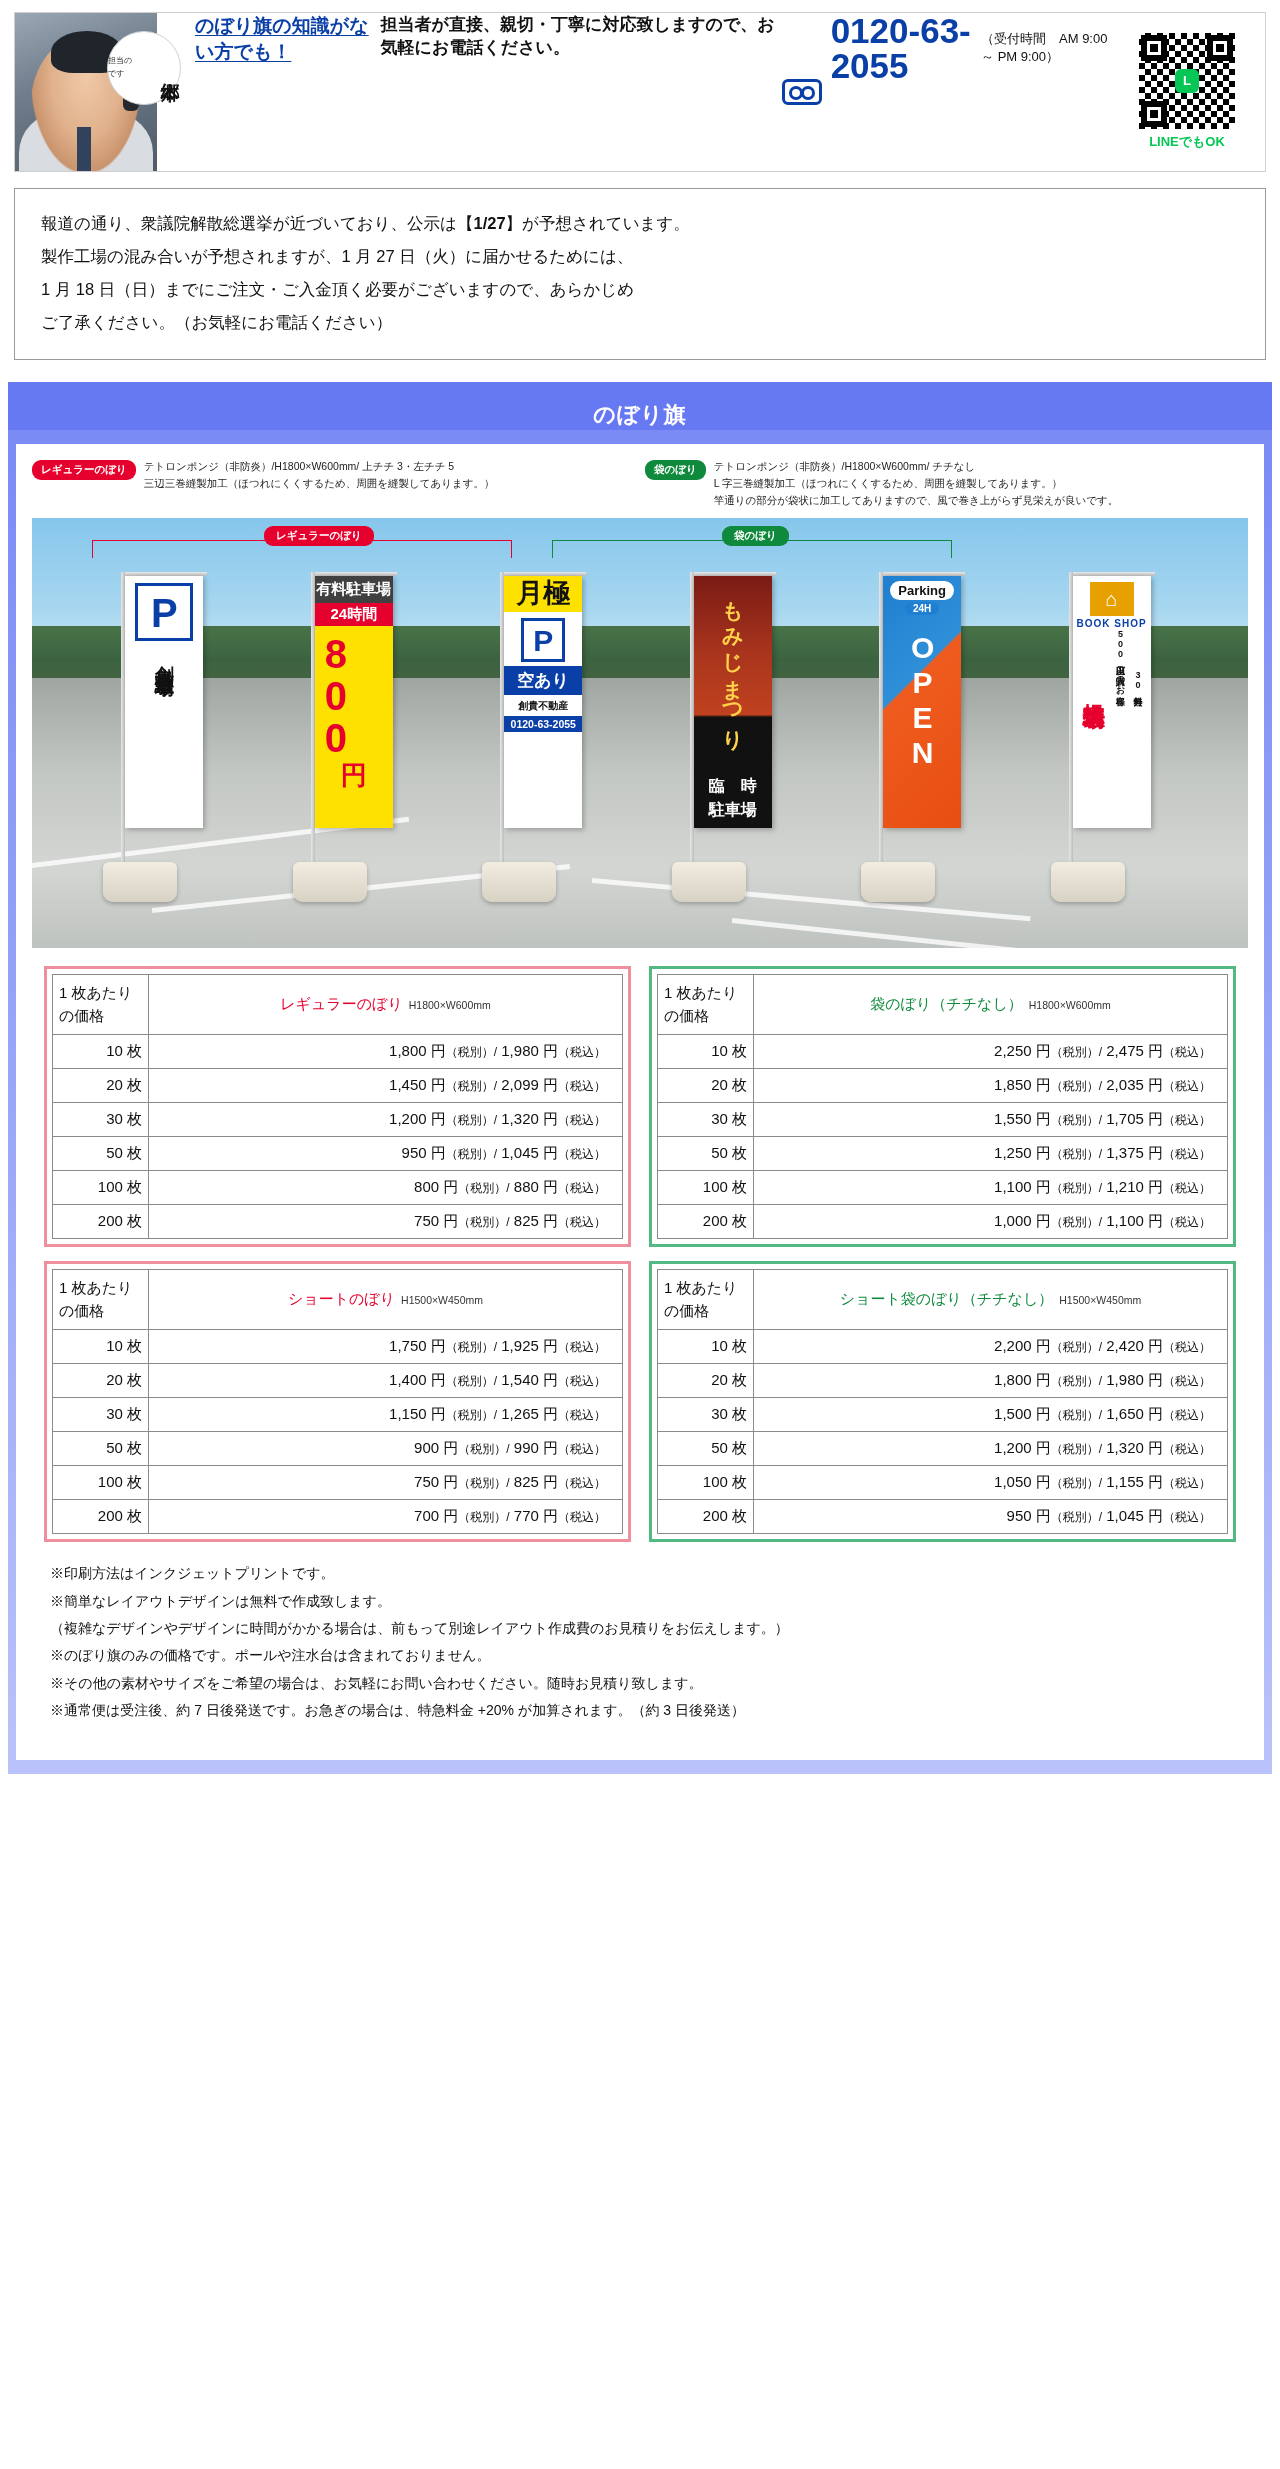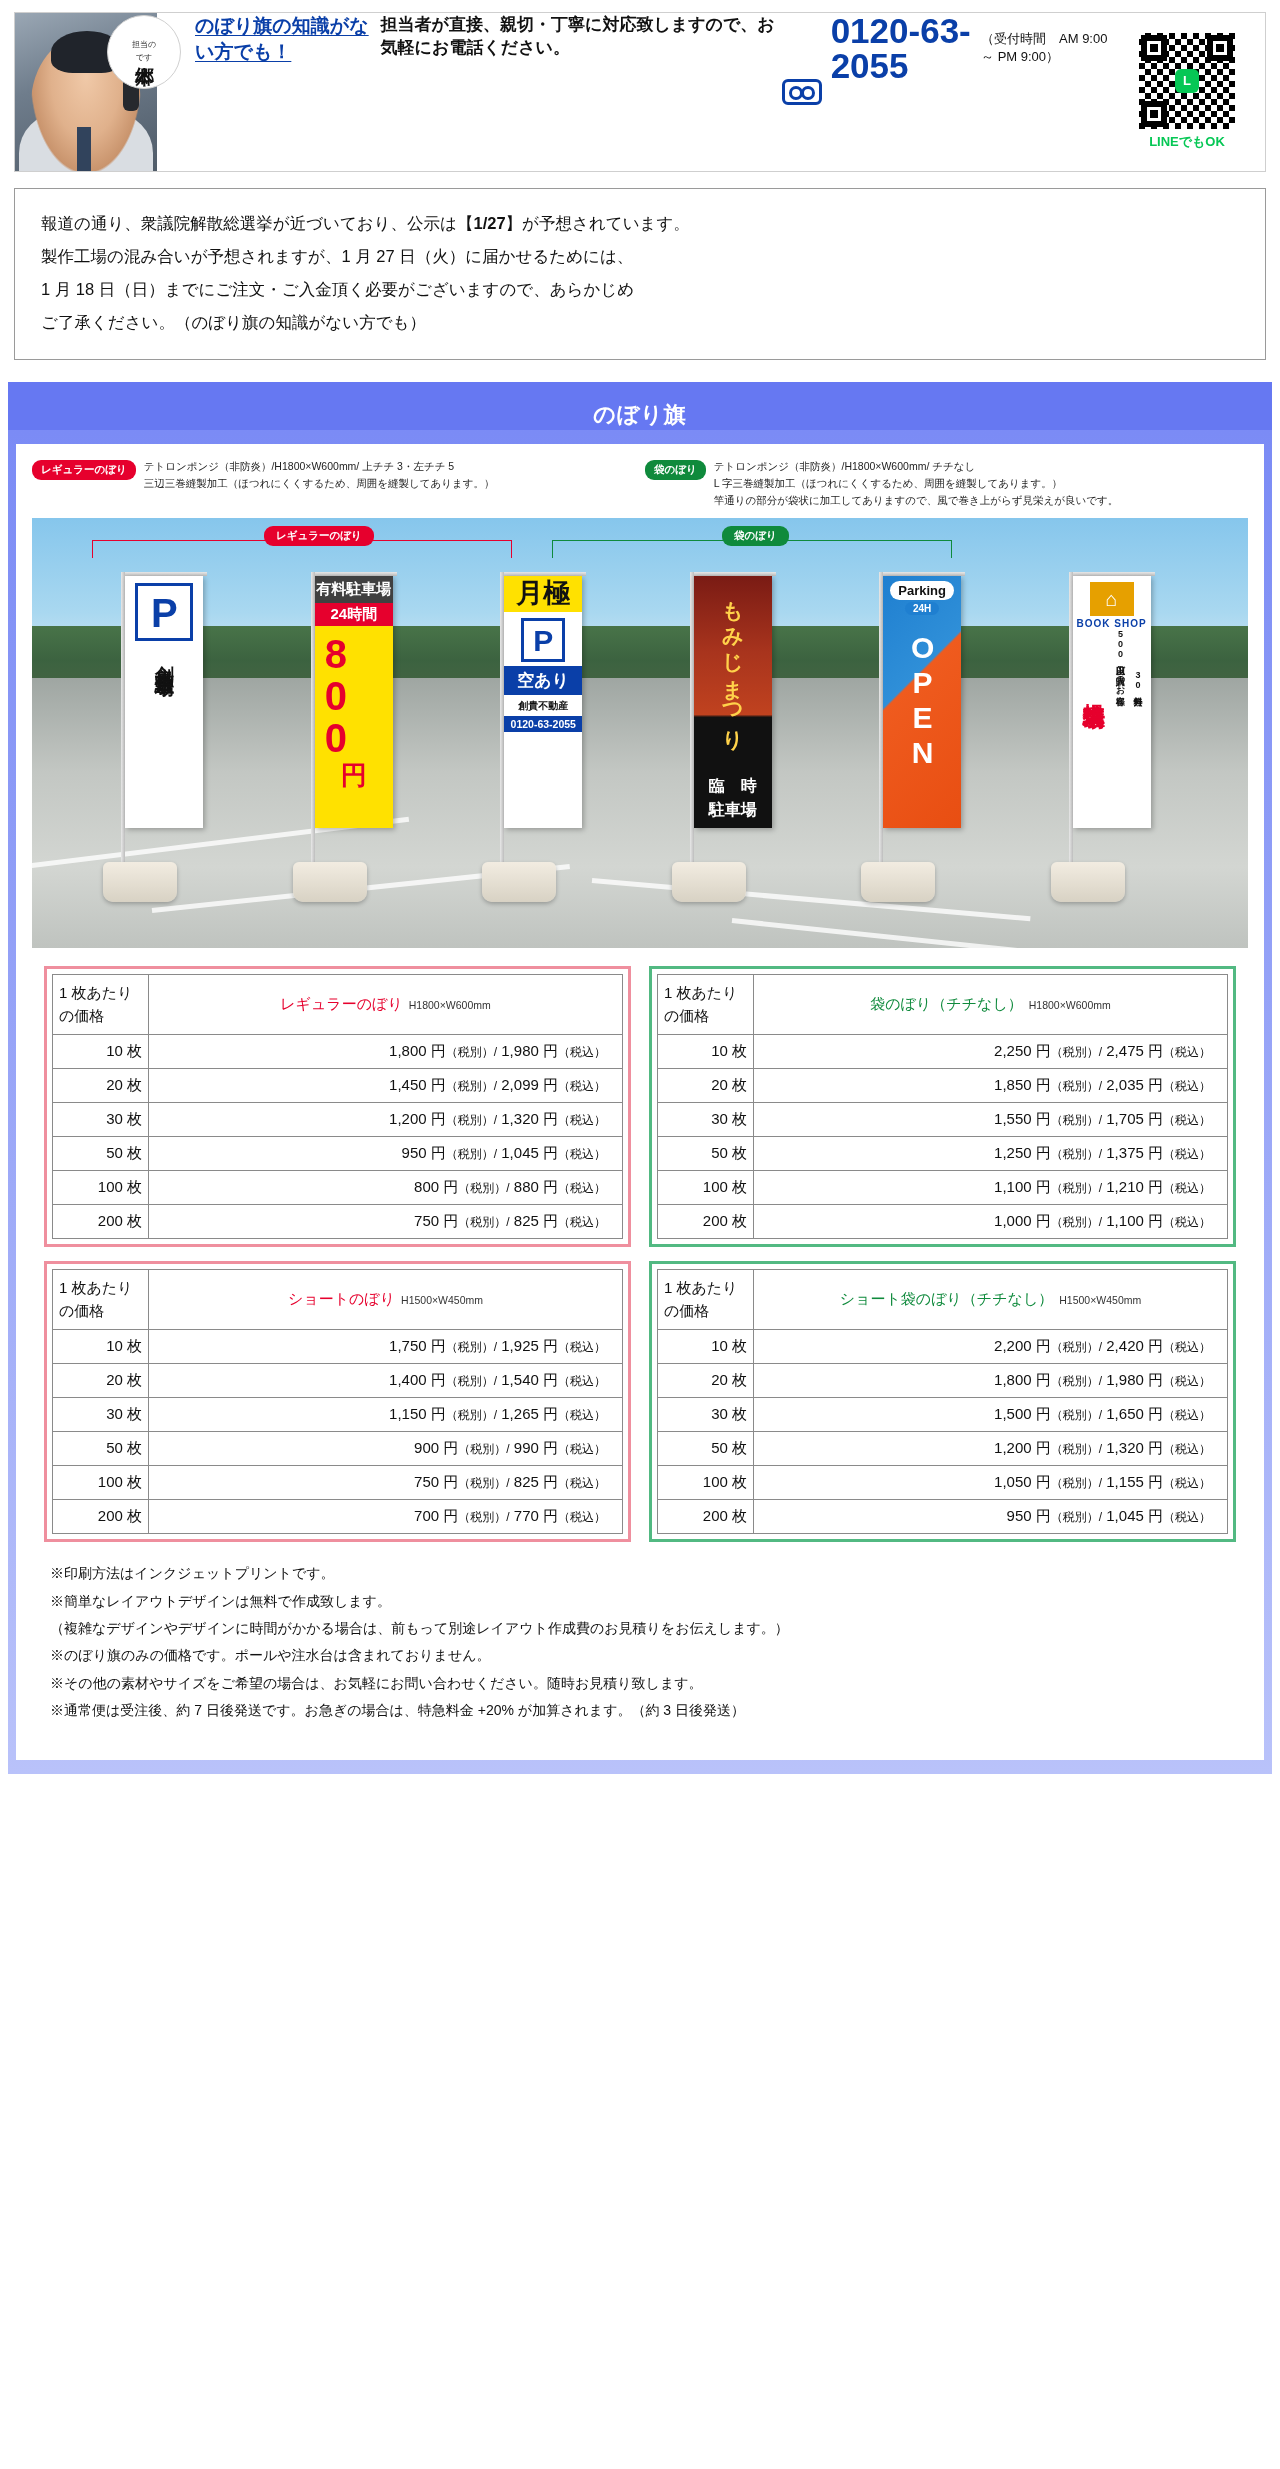--- a/index.html
+++ b/index.html
@@ -46,26 +46,26 @@
   .photo-tie {
     position: absolute; left: 62px; bottom: 0; width: 14px; height: 44px;
     background: #31435c;
   }
   .photo-phone {
     position: absolute; right: 18px; top: 54px; width: 16px; height: 44px;
     background: #26292e; border-radius: 6px;
   }
   .badge-circle {
     position: absolute;
-    left: 92px; top: 2px;
+    left: 92px; top: 18px;
     width: 74px; height: 74px;
     border-radius: 50%;
     background: #ffffff;
     border: 1px solid #d0d0d0;
-    display: flex; flex-direction: column; align-items: center; justify-content: center;
+    display: flex; flex-direction: column; justify-content: center;
     z-index: 5;
     line-height: 1.1;
   }
   .badge-circle .bsmall { font-size: 8px; color: #333; }
   .badge-circle .bbig {
     font-size: 19px; font-weight: bold; color: #111;
     writing-mode: vertical-rl;
     letter-spacing: 1px;
     margin: 1px 0;
   }
@@ -374,21 +374,21 @@
       <div class="qr-label">LINEでもOK</div>
     </div>
   </div>
 
   <div class="notice">
     <div>
       <span>報道の通り、衆議院解散総選挙が近づいており、公示は【</span><b>1/27</b><span>】が予想されています。</span>
     </div>
     <div>製作工場の混み合いが予想されますが、1 月 27 日（火）に届かせるためには、</div>
     <div>1 月 18 日（日）までにご注文・ご入金頂く必要がございますので、あらかじめ</div>
-    <div>ご了承ください。（のぼり旗の知識がない方でも）</div>
+    <div>ご了承ください。（お気軽にお電話ください）</div>
   </div>
 
   <div class="panel">
     <div class="panel-title">のぼり旗</div>
     <div class="panel-inner">
 
       <div class="spec-row">
         <div class="spec-col">
           <span class="tagpill red">レギュラーのぼり</span>
           <span class="spec-text">

